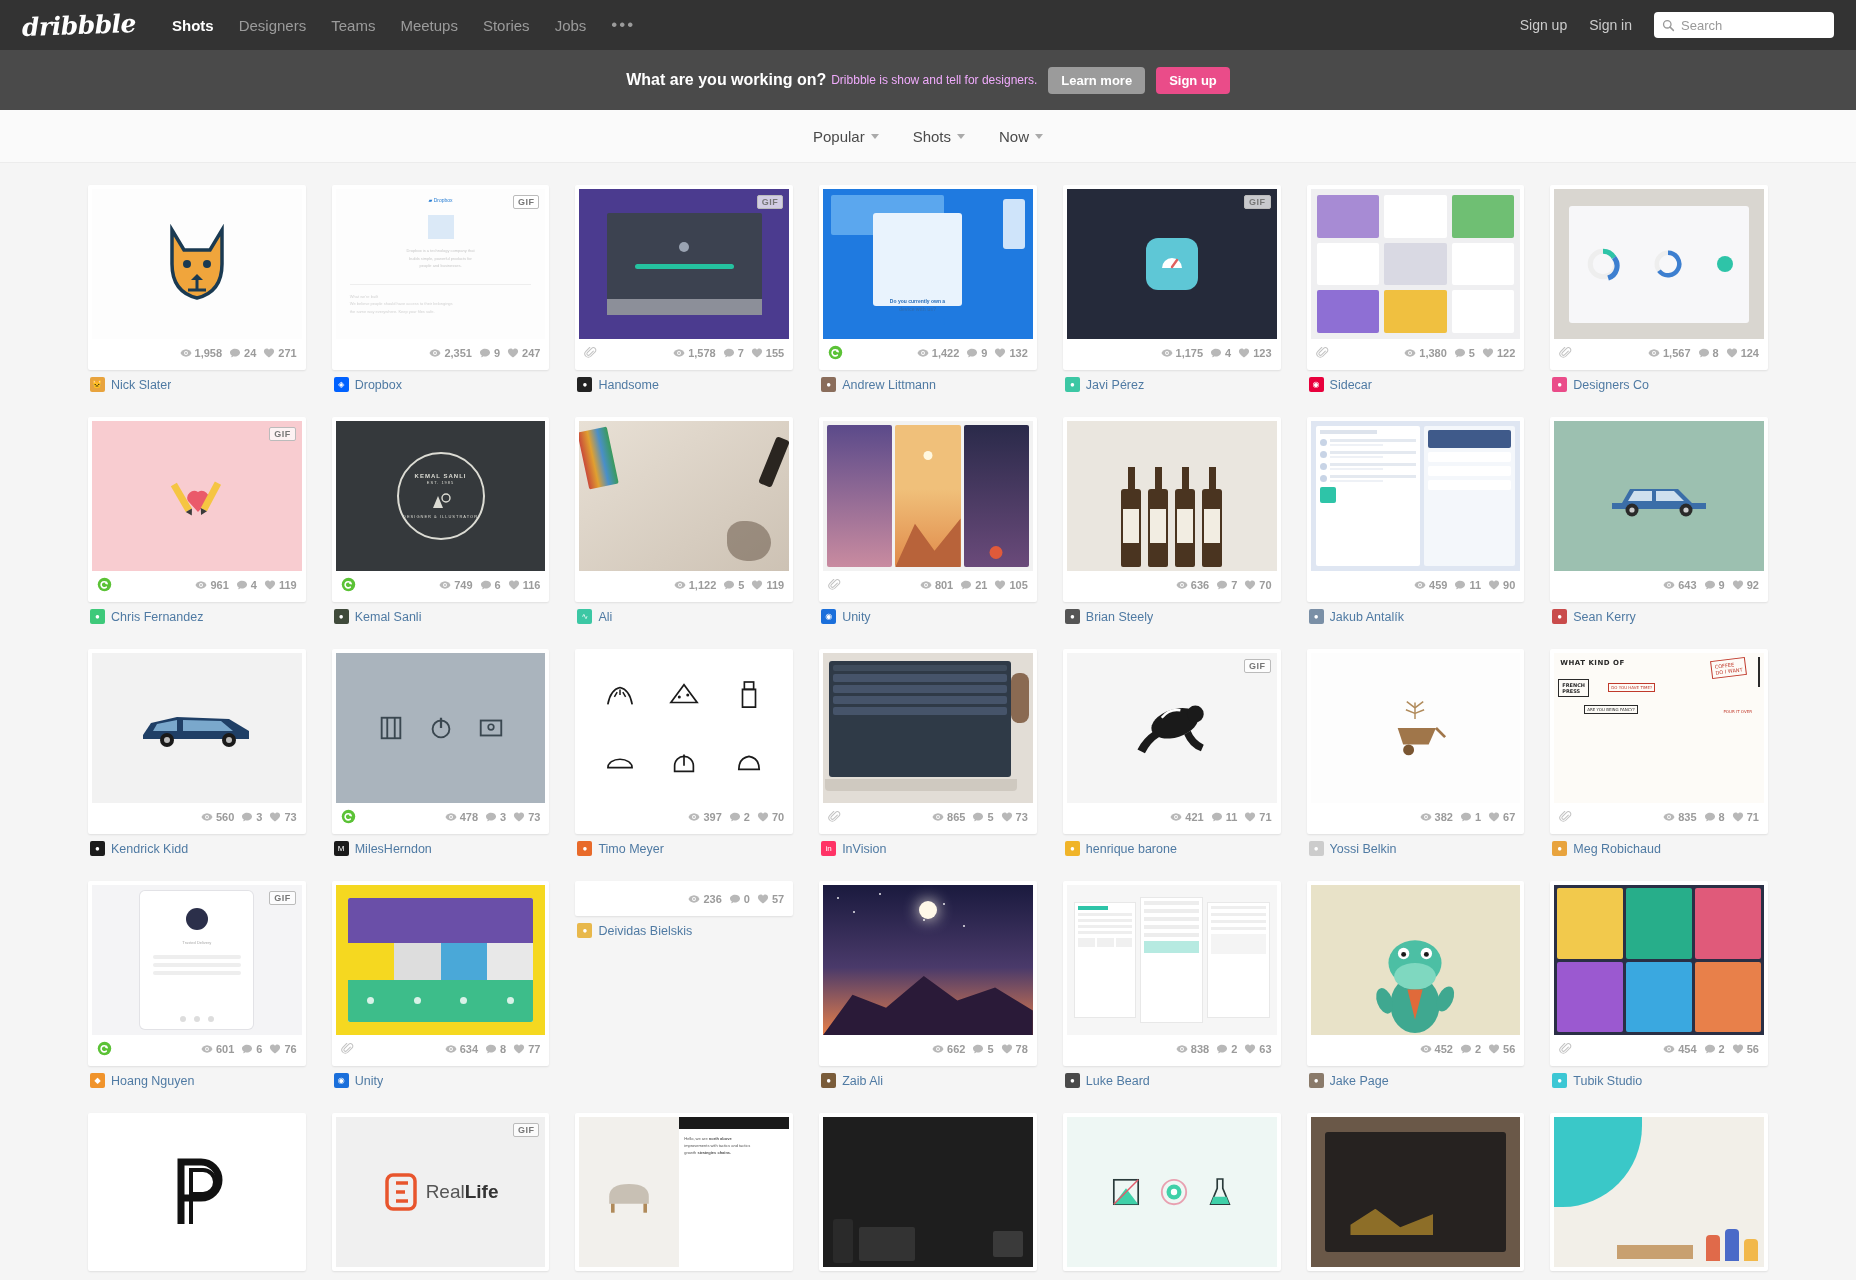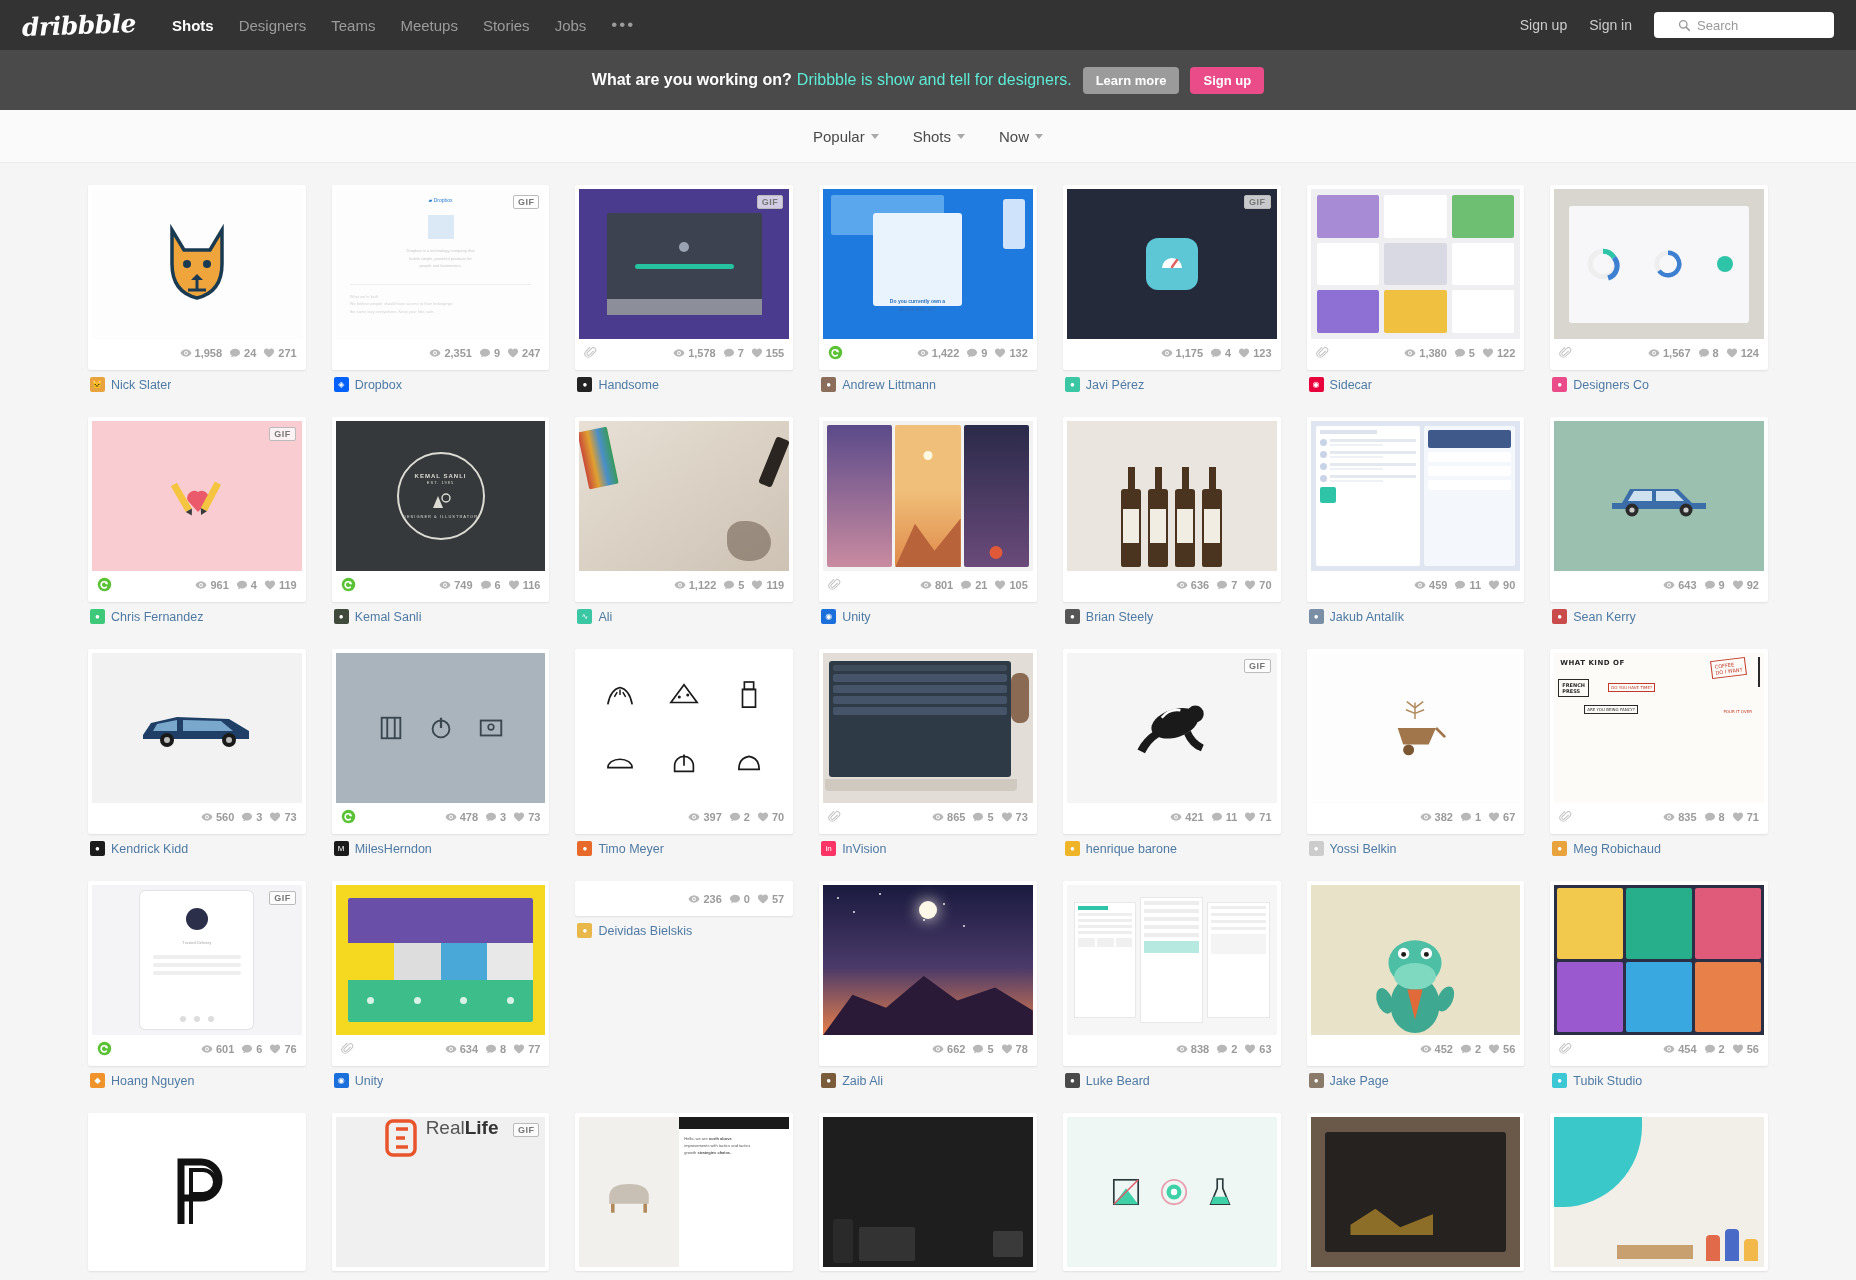--- a/index.html
+++ b/index.html
@@ -34,33 +34,33 @@
   .nav-item.active { color: #fff; font-weight: bold; }
   .nav-dots { color: #9b9b9b; font-size: 17px; letter-spacing: 2px; cursor: pointer; }
   .header-right {
     margin-left: auto; display: flex; align-items: center; gap: 22px;
   }
   .auth-link { font-size: 14px; color: #ccc; cursor: pointer; }
   .search-box {
     background: #fff; border-radius: 4px;
     height: 26px; width: 180px;
     display: flex; align-items: center;
-    padding: 0 24px; gap: 6px;
+    padding: 0 8px; gap: 6px;
   }
   .search-box svg { flex: 0 0 auto; }
   .search-ph { font-size: 13px; color: #999; }
 
   
   .banner {
     height: 60px; background: #4a4a4a;
     display: flex; align-items: center; justify-content: center;
     gap: 11px;
   }
   .banner-strong { font-size: 16px; font-weight: bold; color: #fff; }
-  .banner-sub { font-size: 16px; color: #5eead4; margin-left: -6px; }
+  .banner-sub { font-size: 12px; color: #f0abfc; margin-left: -6px; }
   .btn {
     font-size: 13px; font-weight: bold;
     border-radius: 4px; padding: 6px 13px;
     cursor: pointer; border: none; white-space: nowrap;
   }
   .btn-learn { background: #9b9b9b; color: #fff; }
   .btn-signup { background: #ea4c89; color: #fff; }
 
   
   .filterbar {
@@ -1633,21 +1633,21 @@
               <path d="M22 68 L22 14 L34 14 a12 12 0 0 1 0 24 L22 38" fill="none" stroke="#111" stroke-width="4"></path>
             </svg>
           </div>
 
       </div>
     </div>
   </div>
     <div class="card">
     <div class="shot">
       <div class="thumb">
-        <div style="width:100%;height:100%;background:#f0f0f0;display:flex;align-items:flex-start;justify-content:center;gap:7px">
+        <div style="width:100%;height:100%;background:#f0f0f0;display:flex;align-items:center;justify-content:center;gap:7px">
             <svg width="36" height="42" viewBox="0 0 36 42">
               <rect x="4" y="4" width="28" height="34" rx="6" fill="none" stroke="#e8552d" stroke-width="3.5"></rect>
               <path d="M13 12 h12 M13 21 h9 M13 30 h12" stroke="#e8552d" stroke-width="3.5"></path>
             </svg>
             <div style="font-size:19px;color:#555"><span>Real</span><span style="font-weight:bold;color:#333">Life</span></div>
           </div>
         <div class="gif-badge">GIF</div>
       </div>
     </div>
   </div>

